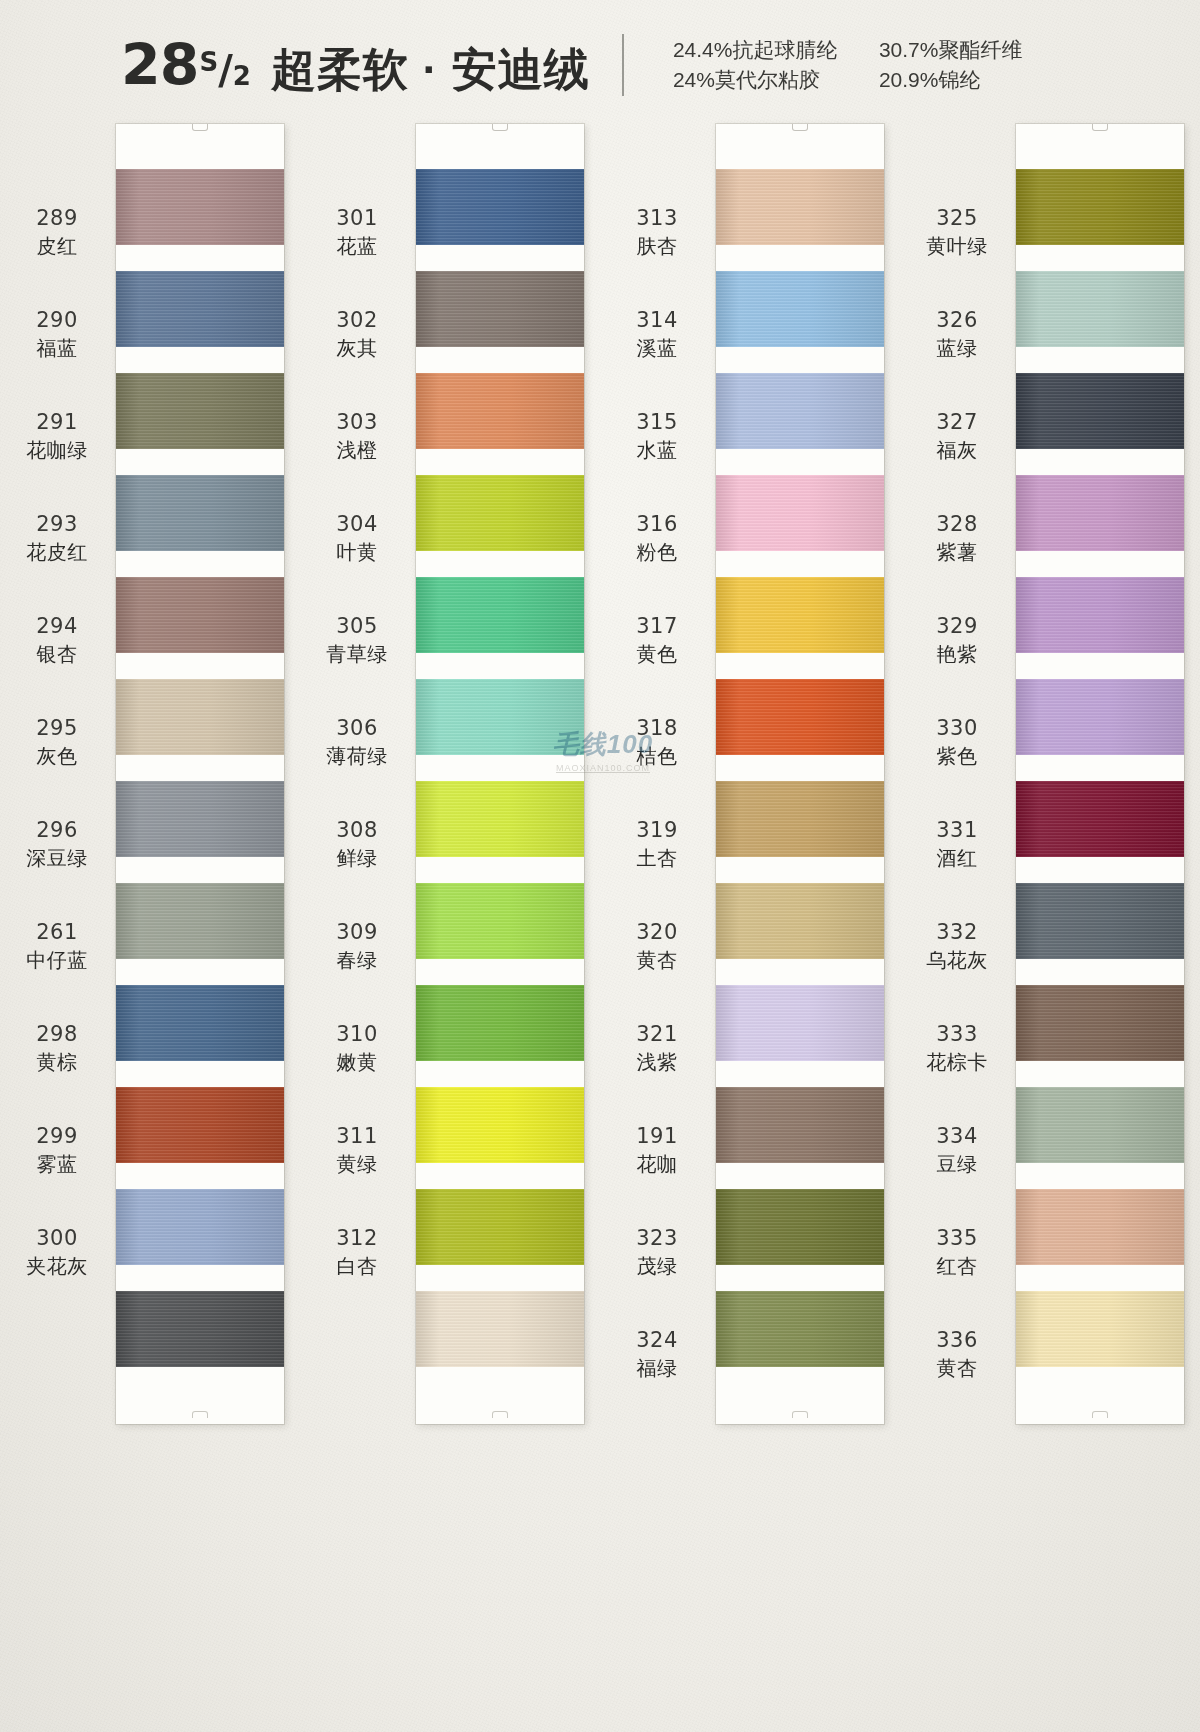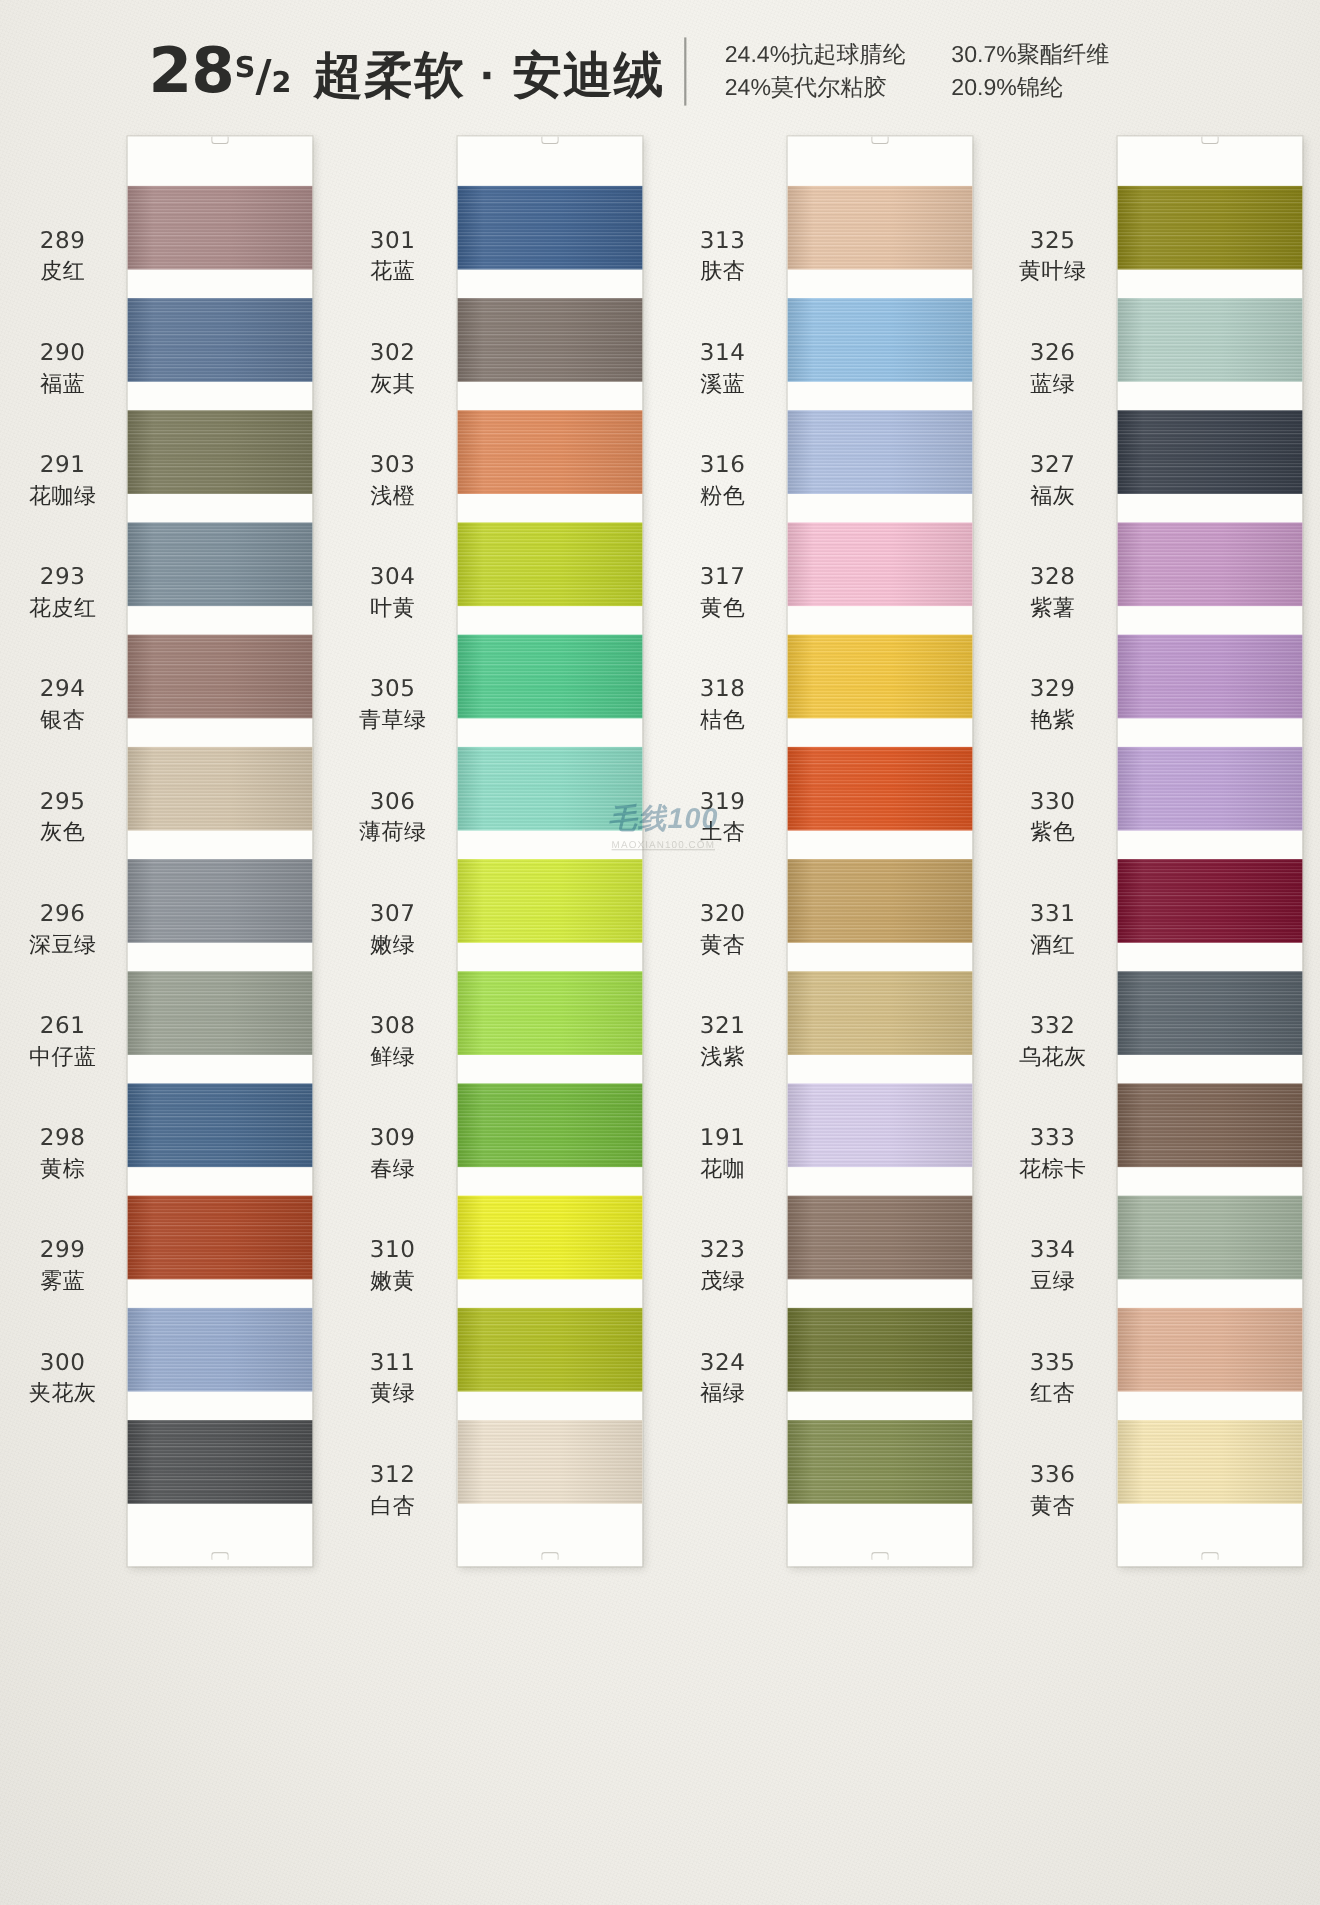--- a/index.html
+++ b/index.html
@@ -20,21 +20,21 @@
 
   
   .header {
     position: absolute;
     left: 0; top: 22px;
     width: 1200px;
     height: 86px;
     display: flex;
     align-items: center;
     justify-content: center;
-    gap: 12px;
+    gap: 26px;
   }
   .title-block {
     display: flex;
     align-items: baseline;
     color: #2c2c2a;
   }
   .count-num {
     font-size: 57px;
     font-weight: bold;
     letter-spacing: -1px;
@@ -360,24 +360,20 @@
         </div>
         <div class="label">
           <span class="num">305</span>
           <span class="nm">青草绿</span>
         </div>
         <div class="label">
           <span class="num">306</span>
           <span class="nm">薄荷绿</span>
         </div>
         <div class="label">
-          <span class="num">307</span>
-          <span class="nm">嫩绿</span>
-        </div>
-        <div class="label">
           <span class="num">308</span>
           <span class="nm">鲜绿</span>
         </div>
         <div class="label">
           <span class="num">309</span>
           <span class="nm">春绿</span>
         </div>
         <div class="label">
           <span class="num">310</span>
           <span class="nm">嫩黄</span>
@@ -436,20 +432,24 @@
     </div>
     <div class="column">
       <div class="labels">
         <div class="label">
           <span class="num">313</span>
           <span class="nm">肤杏</span>
         </div>
         <div class="label">
           <span class="num">314</span>
           <span class="nm">溪蓝</span>
+        </div>
+        <div class="label">
+          <span class="num">315</span>
+          <span class="nm">水蓝</span>
         </div>
         <div class="label">
           <span class="num">316</span>
           <span class="nm">粉色</span>
         </div>
         <div class="label">
           <span class="num">317</span>
           <span class="nm">黄色</span>
         </div>
         <div class="label">

